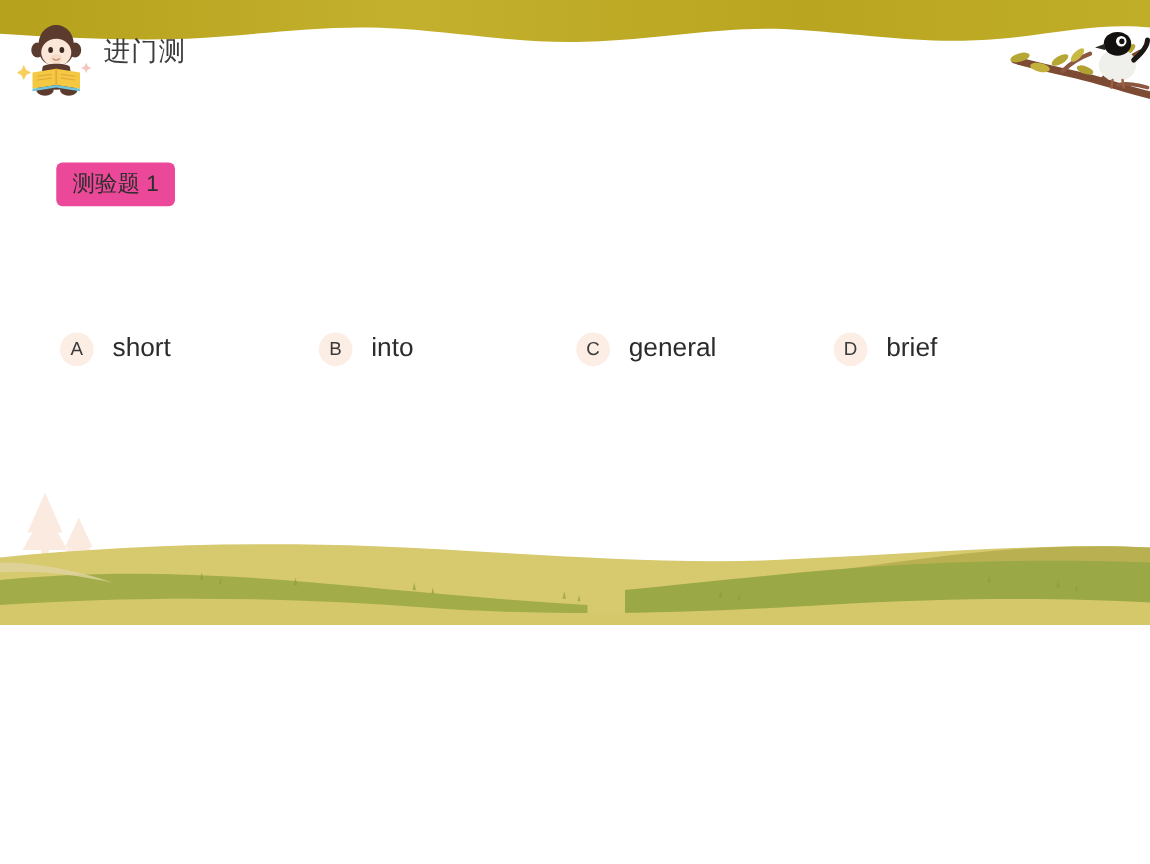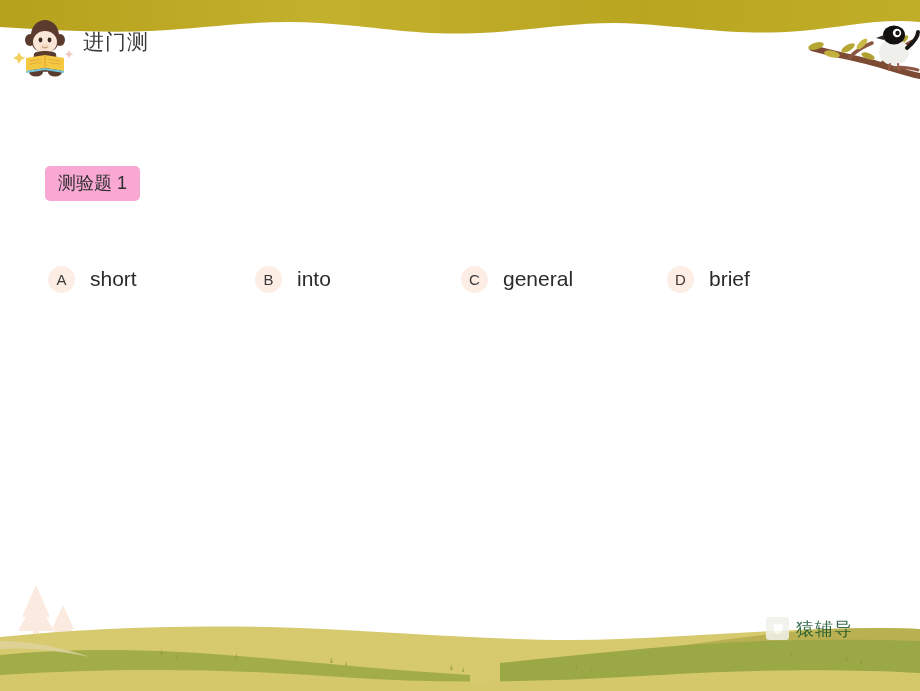--- a/index.html
+++ b/index.html
@@ -6,21 +6,21 @@
     margin: 0;
     padding: 0;
     background: #ffffff;
   }
   body {
     font-family: "Liberation Sans", "DejaVu Sans", sans-serif;
   }
   #slide {
     position: relative;
     width: 920px;
-    height: 691px;
+    height: 500px;
     overflow: hidden;
     background: #ffffff;
   }
 
   
   .topband {
     position: absolute;
     left: 0; top: 0;
     width: 920px;
     height: 46px;
@@ -52,28 +52,27 @@
     position: absolute;
     right: 0; top: 18px;
     width: 130px; height: 70px;
   }
   .branch svg { display:block; }
 
   
   .qbadge {
     position: absolute;
     left: 45px; top: 130px;
-    background: #f9a8d4;
+    background: #ec4899;
     border-radius: 5px;
     padding: 6px 13px 7px 13px;
     font-size: 18px;
     color: #2e2e2e;
     line-height: 22px;
     white-space: nowrap;
-    margin-top: 36px;
   }
 
   
   .stem {
     position: absolute;
     left: 48px; top: 192px;
     width: 820px;
     font-size: 21px;
     color: #2b2b2b;
     line-height: 30px;

